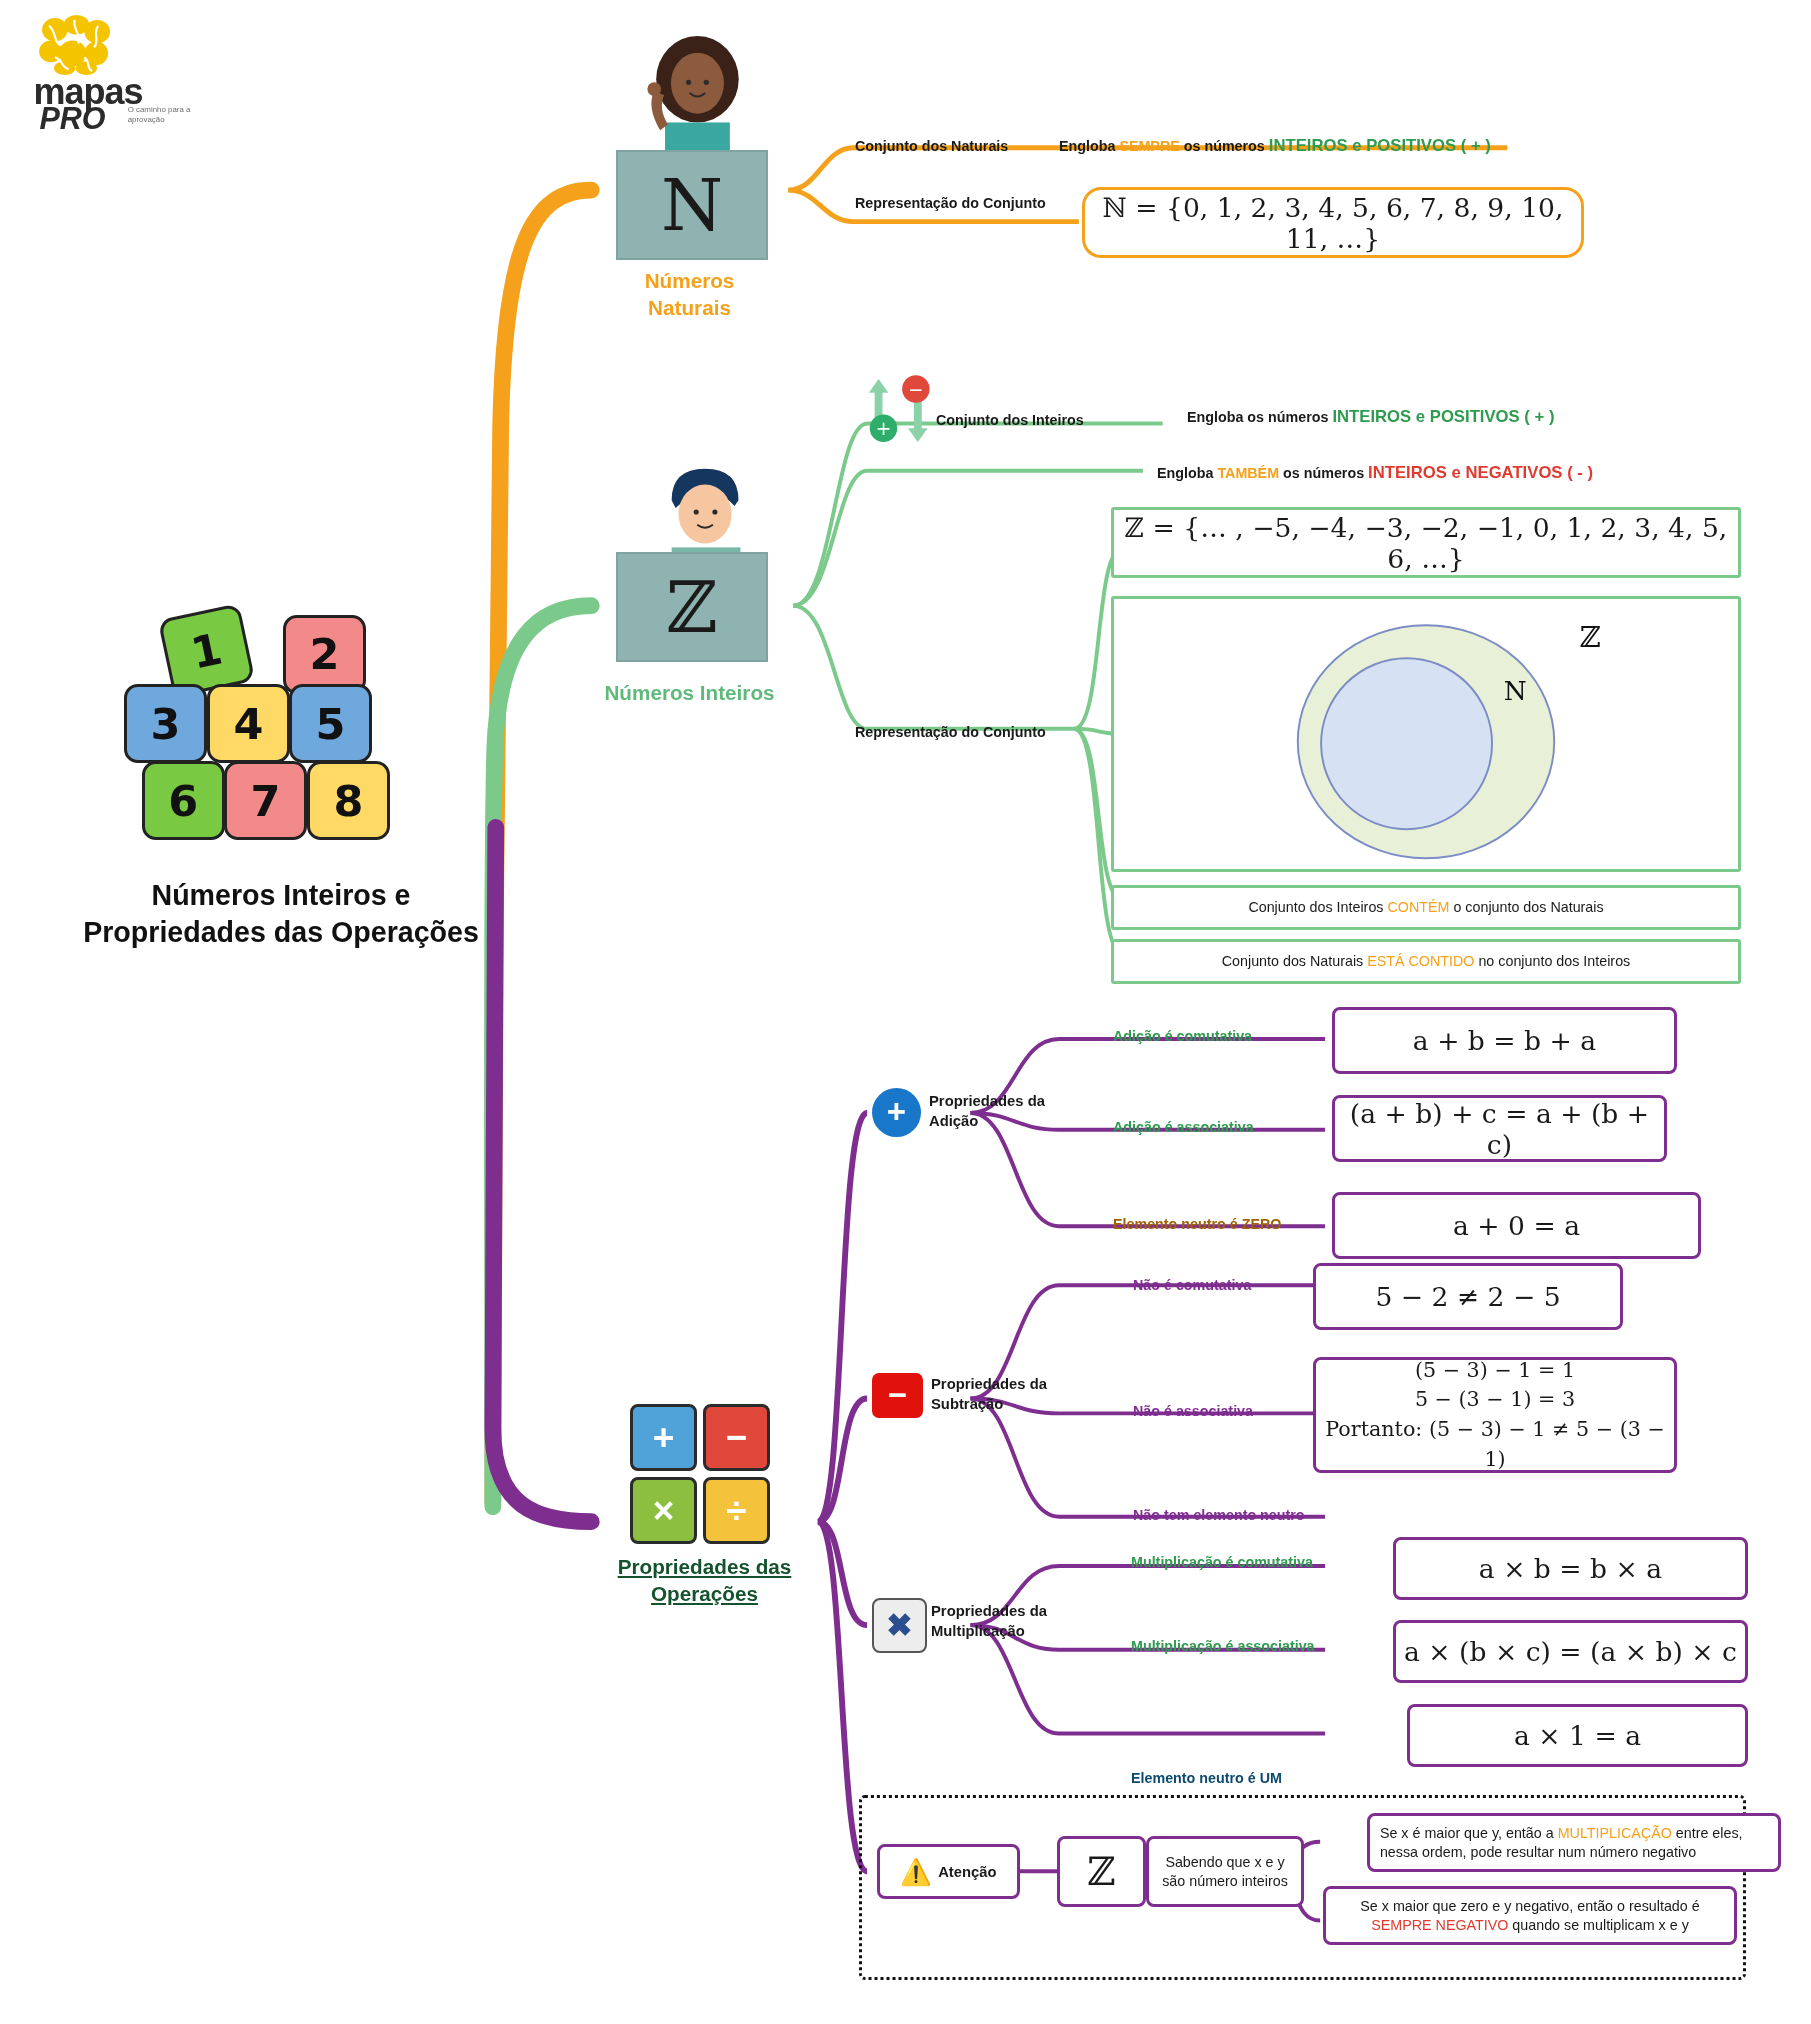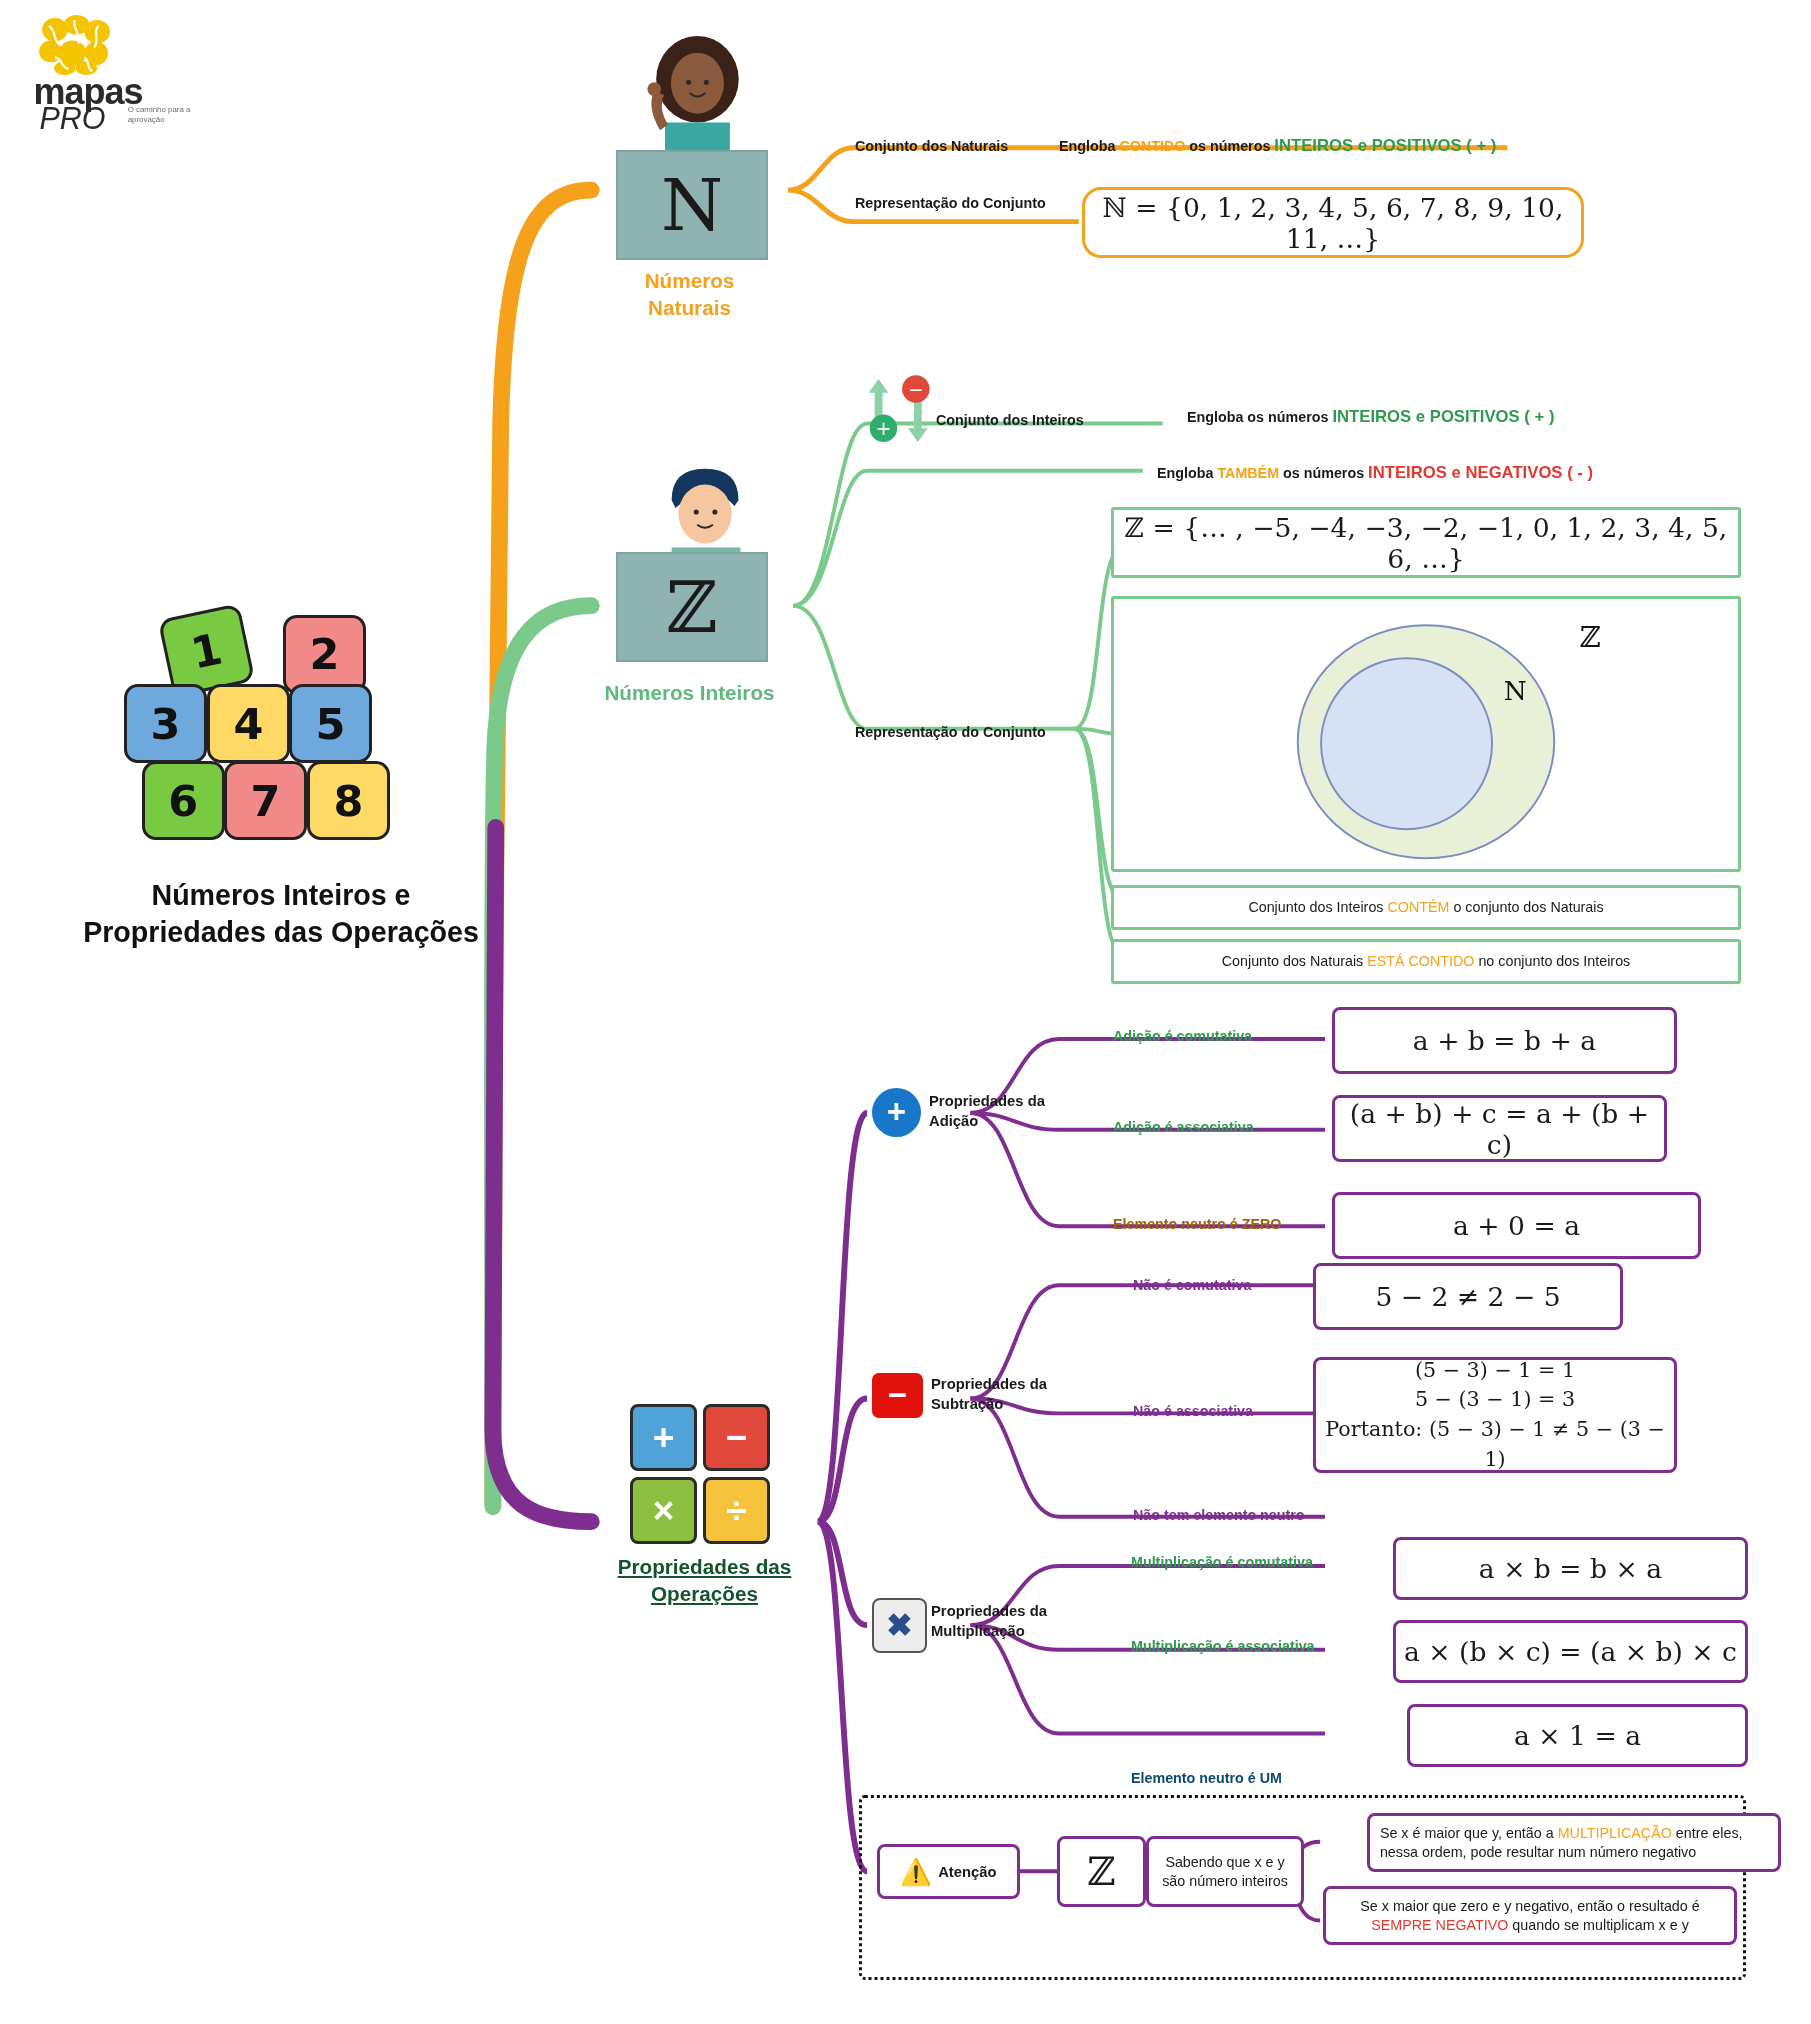--- a/index.html
+++ b/index.html
@@ -2,21 +2,21 @@
 <html><head>
 <meta charset="utf-8">
 <style>
   html,body{margin:0;padding:0;background:#ffffff;}
   body{width:1812px;height:2024px;position:relative;font-family:"Liberation Sans",sans-serif;color:#1a1a1a;overflow:hidden;}
   .abs{position:absolute;}
   
   #logo{left:17.7px;top:13.8px;width:197px;height:108px;}
   #logo .brain{position:absolute;left:17.7px;top:0;width:85px;height:61px;}
   #logo .mapas{position:absolute;left:15.8px;top:57px;font-size:36px;font-weight:bold;color:#2b2b2b;letter-spacing:-1px;}
-  #logo .pro{position:absolute;left:21.7px;top:87px;font-size:30.5px;font-weight:normal;font-style:italic;color:#2b2b2b;}
+  #logo .pro{position:absolute;left:21.7px;top:87px;font-size:30.5px;font-weight:bold;font-style:italic;color:#2b2b2b;}
   #logo .slogan{position:absolute;left:110px;top:91px;font-size:7.9px;color:#6d6d6d;line-height:9.9px;}
   
   #centralblocks{left:118px;top:611px;width:315px;height:241px;}
   .blk{position:absolute;width:77px;height:73px;border-radius:13.8px;border:3px solid #222;display:flex;align-items:center;justify-content:center;font-size:43px;font-weight:bold;font-family:"DejaVu Sans",sans-serif;color:#111;}
   #centraltitle{left:69px;top:877px;width:424px;text-align:center;font-size:28.6px;font-weight:bold;line-height:37px;color:#111;}
   
   .branchlabel{font-size:20.7px;font-weight:bold;text-align:center;line-height:26.6px;}
   
   .box{position:absolute;box-sizing:border-box;background:#fff;display:flex;align-items:center;justify-content:center;text-align:center;}
   .ob{border:3.9px solid #F5A11B;border-radius:19px;}
@@ -157,21 +157,21 @@
 </div>
 
 <div class="lbl" style="left:855px;top:138px;">
   <span>Conjunto dos Naturais</span>
 </div>
 <div class="lbl" style="left:855px;top:195px;">
   <span>Representação do Conjunto</span>
 </div>
 <div class="lbl" style="left:1059px;top:136px;">
   <span>Engloba</span>
-  <span class="orange">CONTIDO</span>
+  <span class="orange">SEMPRE</span>
   <span>os números</span>
   <span class="green" style="font-size:16.7px;">INTEIROS e POSITIVOS ( + )</span>
 </div>
 <div class="box ob" style="left:1082px;top:187px;width:502px;height:71px;">
   <span class="math">ℕ = {0, 1, 2, 3, 4, 5, 6, 7, 8, 9, 10, 11, …}</span>
 </div>
 
 <div class="abs" style="left:857px;top:369px;width:103px;height:84px;">
   <svg viewBox="0 0 105 85" width="103" height="84">
     <path d="M22 10 l10 14 h-6 v30 h-8 v-30 h-6z" fill="#8CD2A8"></path>

